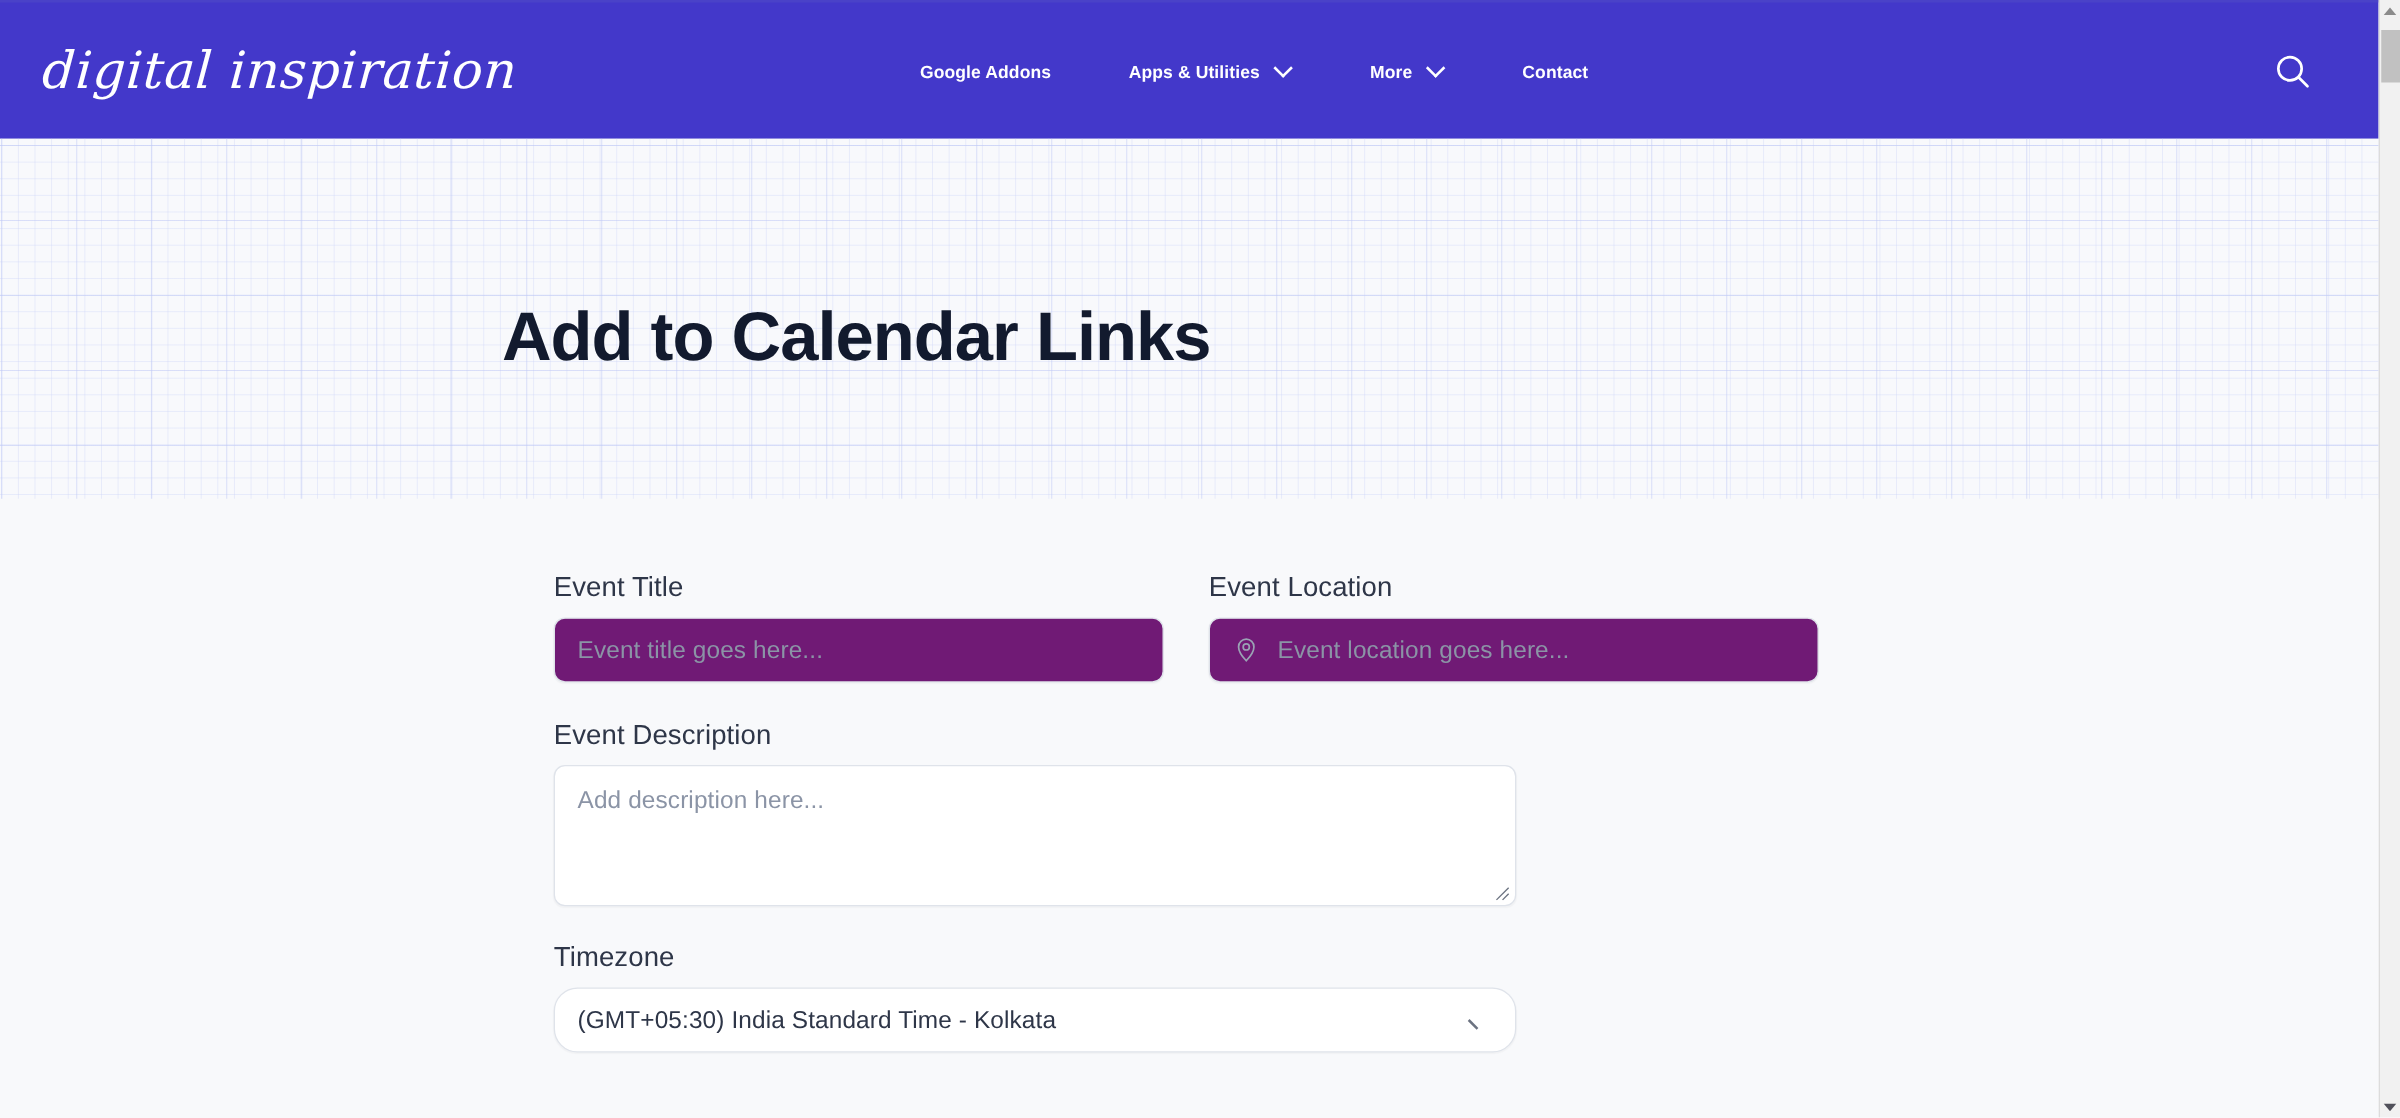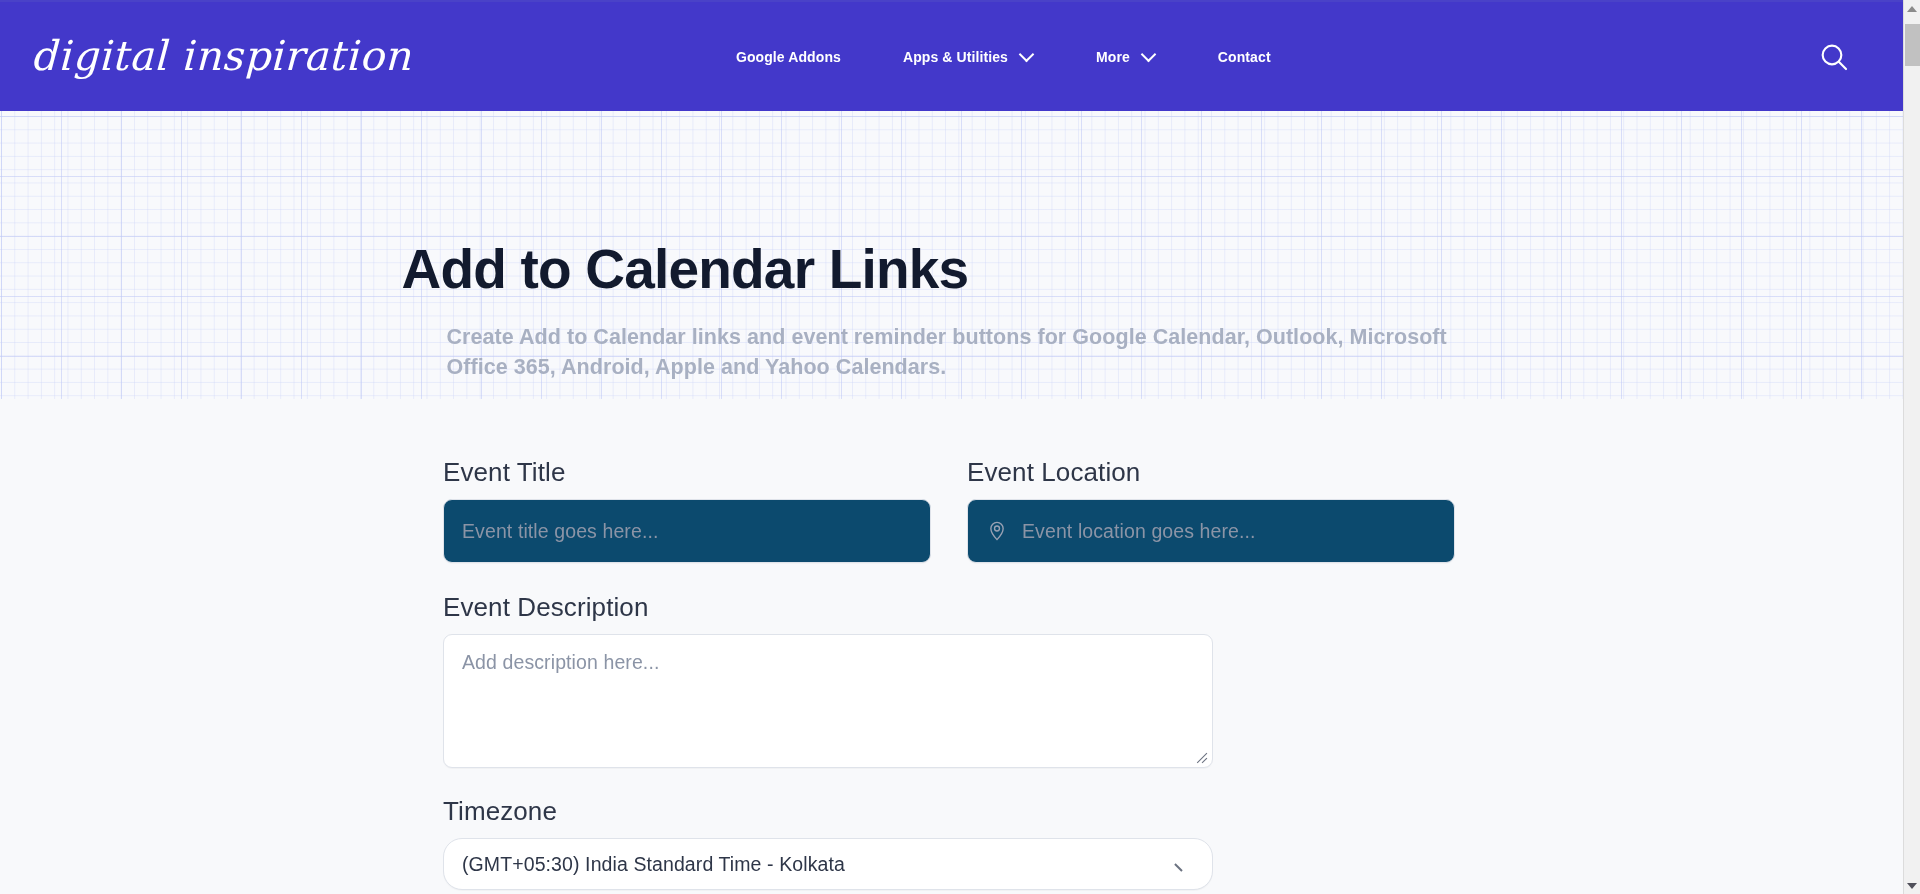--- a/index.html
+++ b/index.html
@@ -161,30 +161,30 @@
   }
 
   .row {
     display: flex;
     gap: 36px;
   }
 
   .field { display: flex; flex-direction: column; }
 
   .field-label {
-    font-size: 26px;
+    font-size: 22px;
     color: #2e3648;
     margin-bottom: 11px;
     font-weight: 400;
     letter-spacing: 0.1px;
   }
 
   .input-box {
-    height: 64px;
-    background: #0c4a6e;
+    height: 52px;
+    background: #701a75;
     border: 1px solid #dfe3ea;
     border-radius: 9px;
     display: flex;
     align-items: center;
     padding: 0 18px;
     box-shadow: 0 1px 1px rgba(16,24,40,0.03);
   }
 
   .input-text {
     font-size: 19.5px;
@@ -200,21 +200,21 @@
     height: 22px;
     margin-right: 14px;
     flex: 0 0 auto;
     display: block;
   }
 
   .field-desc { margin-top: 29px; }
 
   .textarea-box {
     width: 770px;
-    height: 134px;
+    height: 113px;
     background: #ffffff;
     border: 1px solid #dfe3ea;
     border-radius: 9px;
     padding: 16px 18px;
     position: relative;
     box-shadow: 0 1px 1px rgba(16,24,40,0.03);
   }
 
   .textarea-box .input-text { display: block; }
 
@@ -340,21 +340,20 @@
           <circle cx="10.5" cy="10.5" r="7" stroke="#ffffff" stroke-width="1.6"></circle>
           <line x1="15.6" y1="15.6" x2="21" y2="21" stroke="#ffffff" stroke-width="1.6" stroke-linecap="round"></line>
         </svg>
       </div>
 
     </div>
 
     <div class="hero">
       <div class="hero-inner">
         <h1 class="hero-title">Add to Calendar Links</h1>
-        <p class="hero-sub">Create Add to Calendar  links and event reminder buttons for Google Calendar, Outlook, Microsoft Office 365, Android, Apple and Yahoo Calendars.</p>
       </div>
     </div>
 
     <div class="form-wrap">
       <div class="form-inner">
 
         <div class="row">
 
           <div class="field w-title">
             <label class="field-label">Event Title</label>

